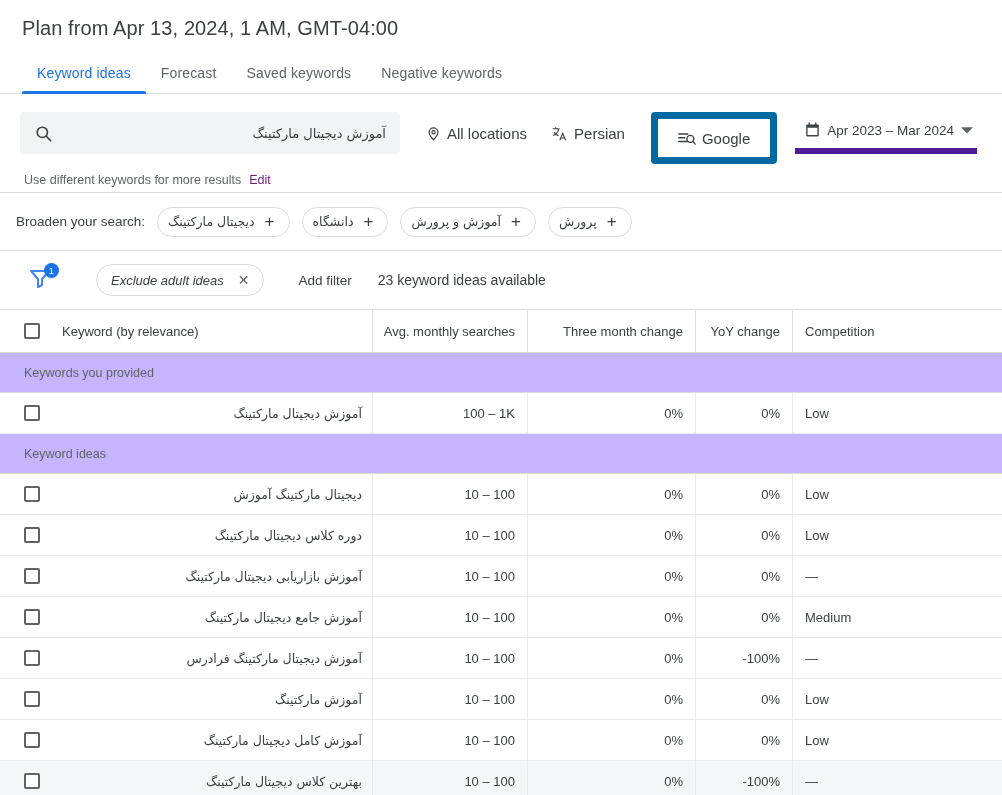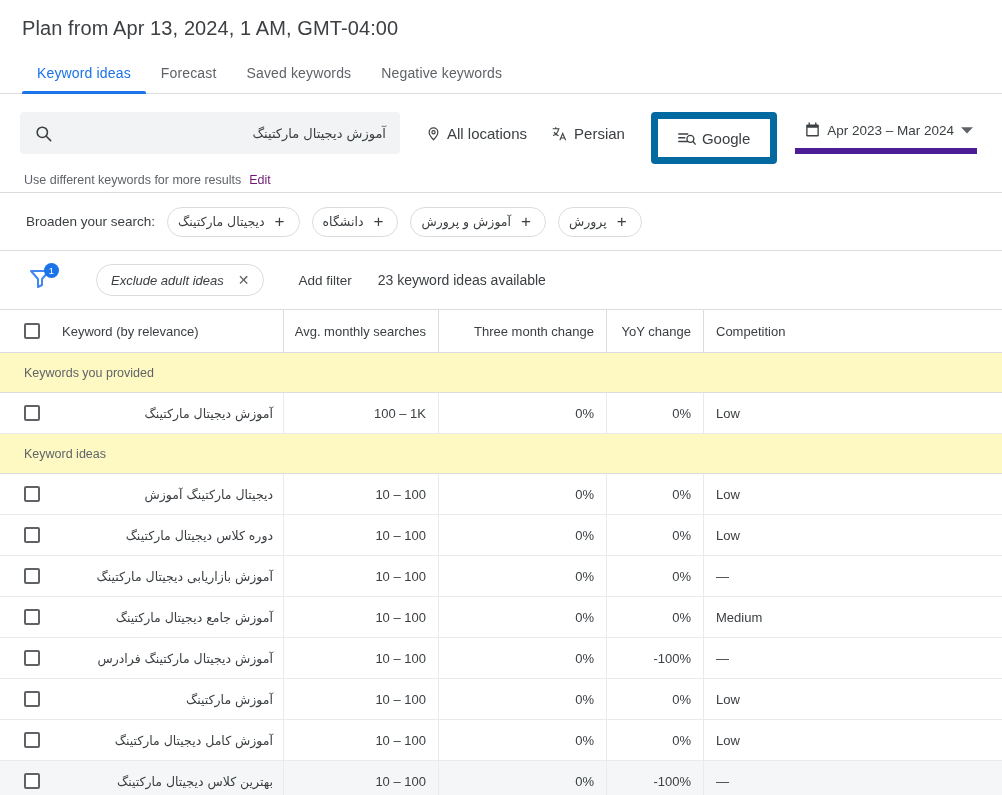--- a/index.html
+++ b/index.html
@@ -128,21 +128,21 @@
   }
   .hint-link { color: #701a75; cursor: pointer; }
 
   .divider { height: 1px; background: #dadce0; width: 100%; }
 
   
   .broaden-row {
     display: flex;
     align-items: center;
     gap: 12px;
-    padding: 0 20px 0 26px;
+    padding: 0 20px 0 16px;
     height: 57px;
   }
   .broaden-label {
     font-size: 13.5px;
     color: #3c4043;
     white-space: nowrap;
   }
   .chip {
     display: flex;
     align-items: center;
@@ -231,29 +231,29 @@
     height: 43px;
     border-bottom: 1px solid #dadce0;
   }
   .trow.head .cell { color: #3c4043; font-size: 13px; }
   .trow.hovered { background: #f5f6f7; }
 
   .group-row {
     display: flex;
     align-items: center;
     height: 40px;
-    background: #fef9c3;
+    background: #c4b5fd;
     border-bottom: 1px solid #dadce0;
     font-size: 12.5px;
     color: #5f6368;
     padding-left: 24px;
   }
 
   .cell { font-size: 13px; color: #3c4043; overflow: hidden; white-space: nowrap; }
-  .c-kw     { width: 284px; display: flex; align-items: center; padding-left: 24px; border-right: 1px solid #e8eaed; height: 100%; }
+  .c-kw     { width: 373px; display: flex; align-items: center; padding-left: 24px; border-right: 1px solid #e8eaed; height: 100%; }
   .c-avg    { width: 155px; text-align: center; padding-right: 12px; border-right: 1px solid #e8eaed; height: 100%; display: flex; align-items: center; justify-content: flex-end; }
   .c-three  { width: 168px; text-align: right; padding-right: 12px; border-right: 1px solid #e8eaed; height: 100%; display: flex; align-items: center; justify-content: flex-end; }
   .c-yoy    { width: 97px;  text-align: right; padding-right: 12px; border-right: 1px solid #e8eaed; height: 100%; display: flex; align-items: center; justify-content: flex-end; }
   .c-comp   { flex: 1; padding-left: 12px; height: 100%; display: flex; align-items: center; }
 
   .trow.head .c-kw,
   .trow.head .c-avg,
   .trow.head .c-three,
   .trow.head .c-yoy,
   .trow.head .c-comp { border-right-color: #dadce0; }

